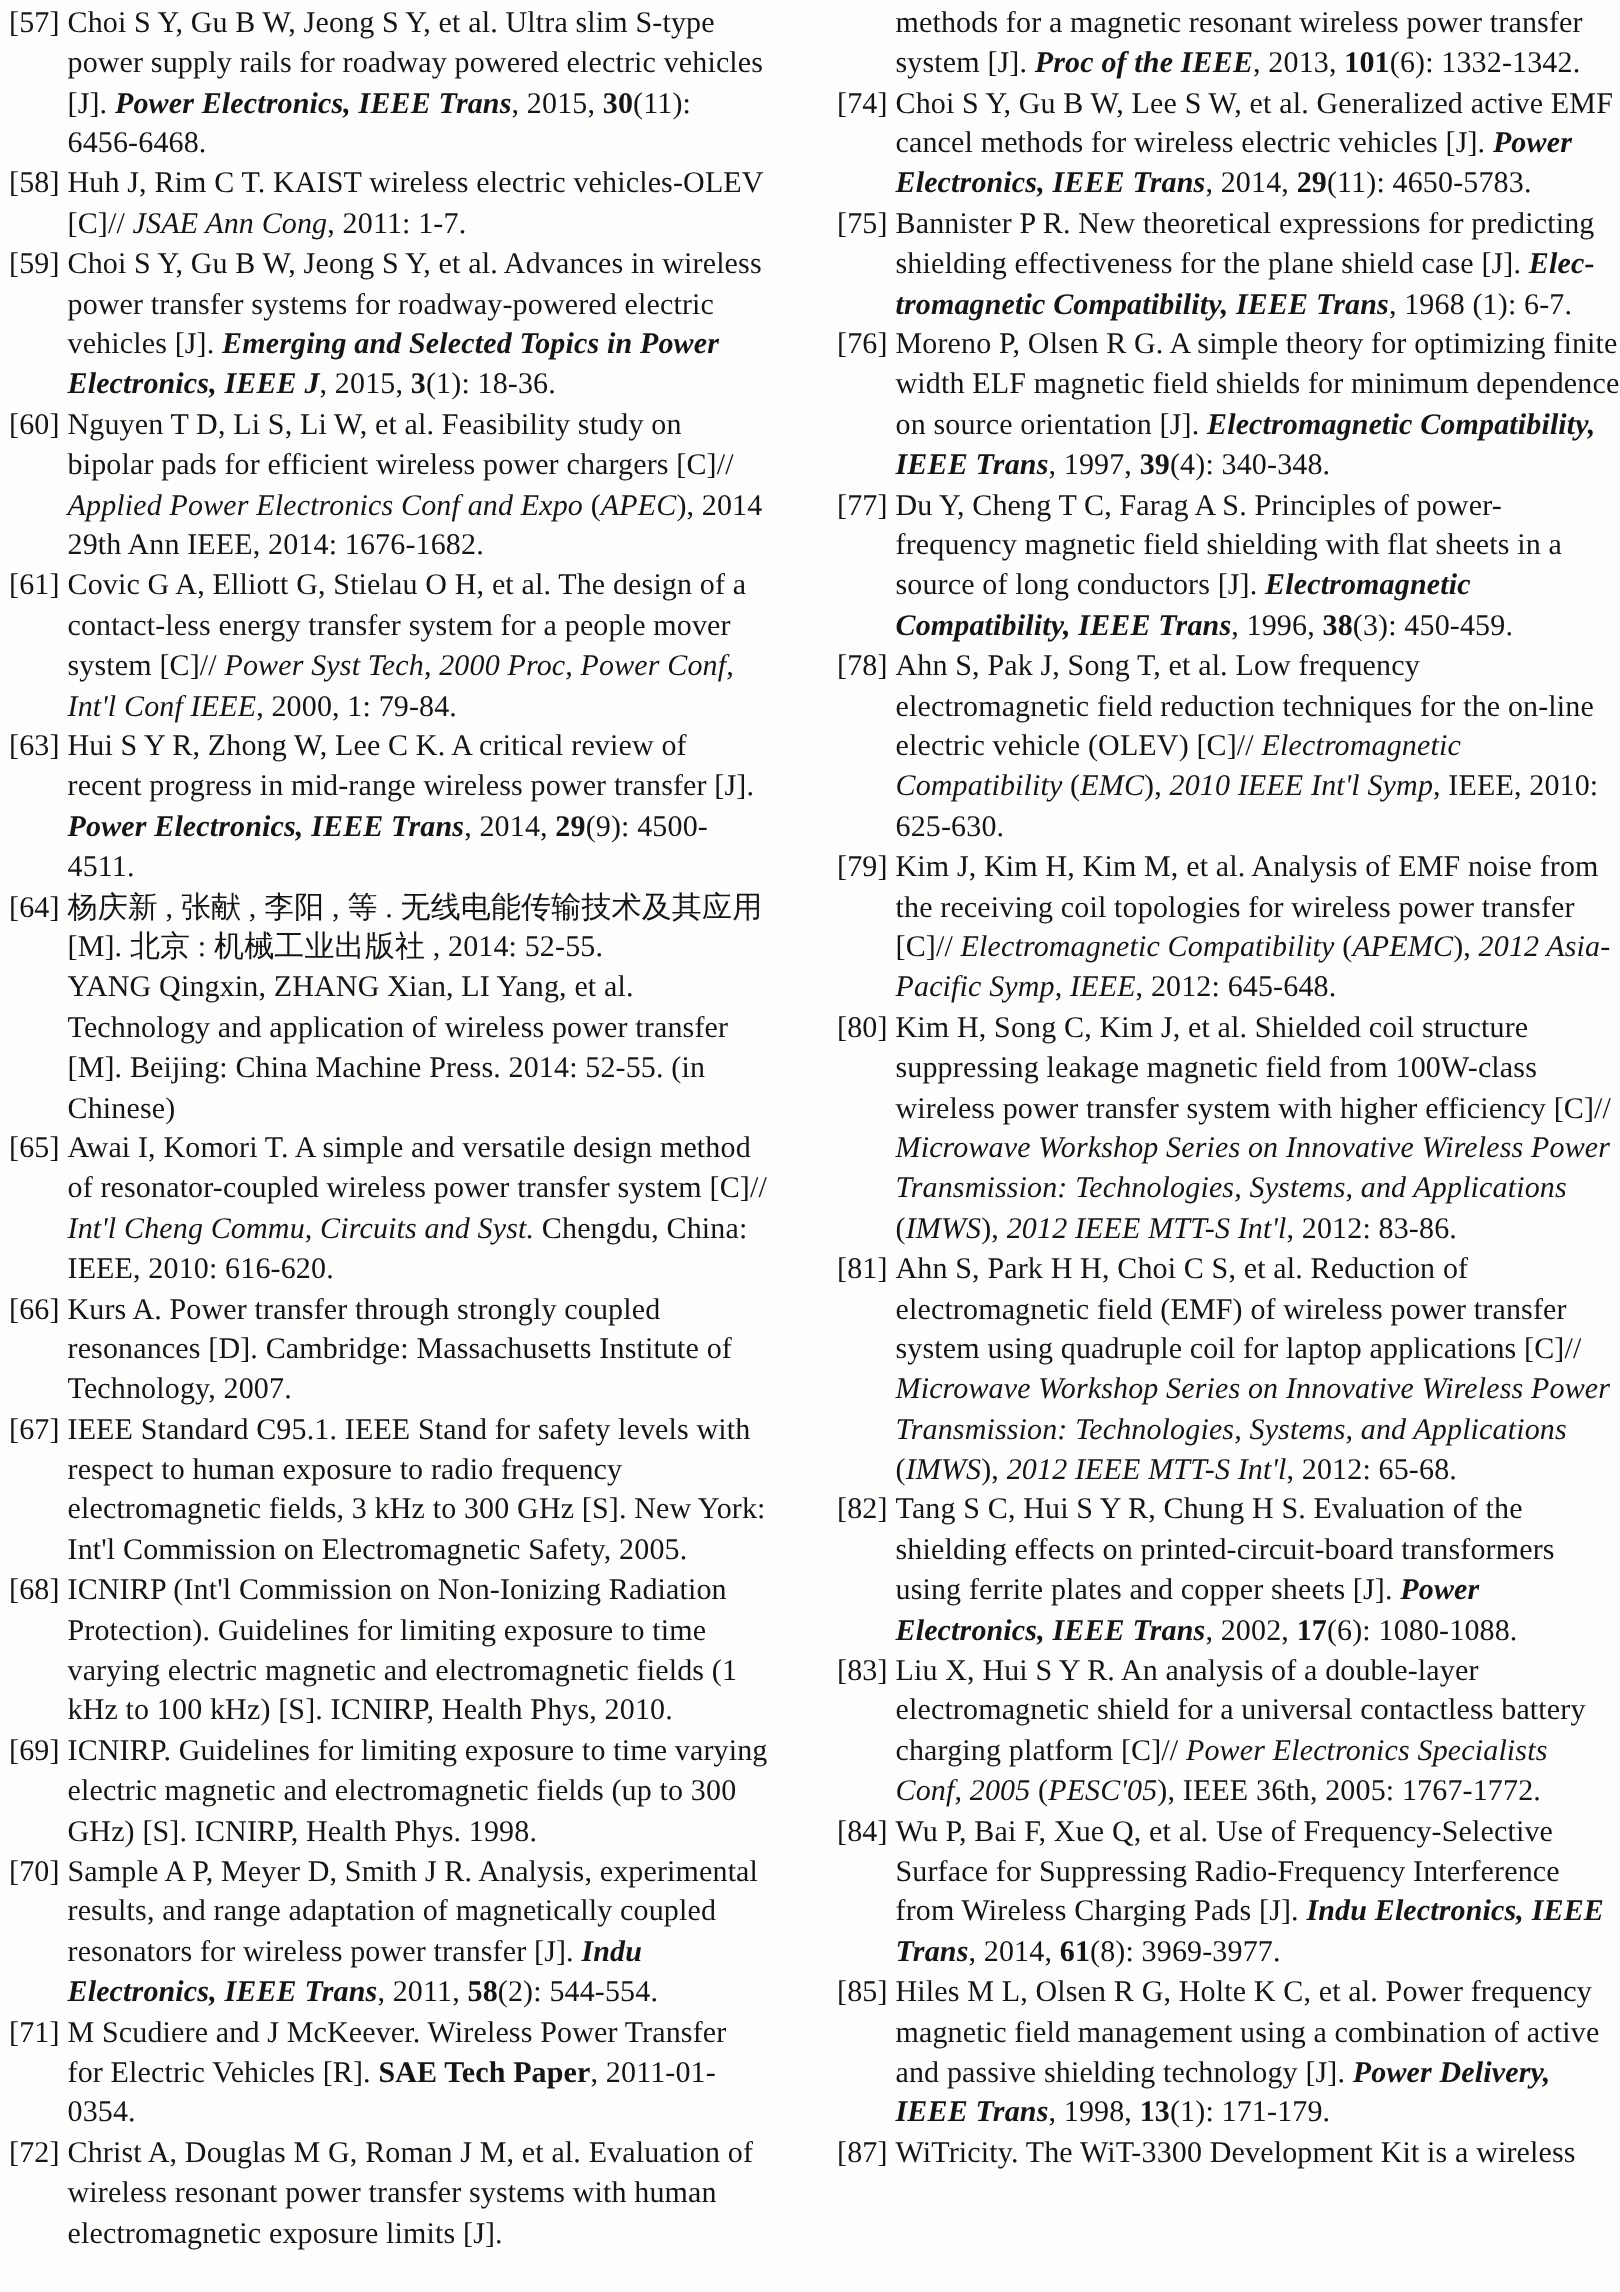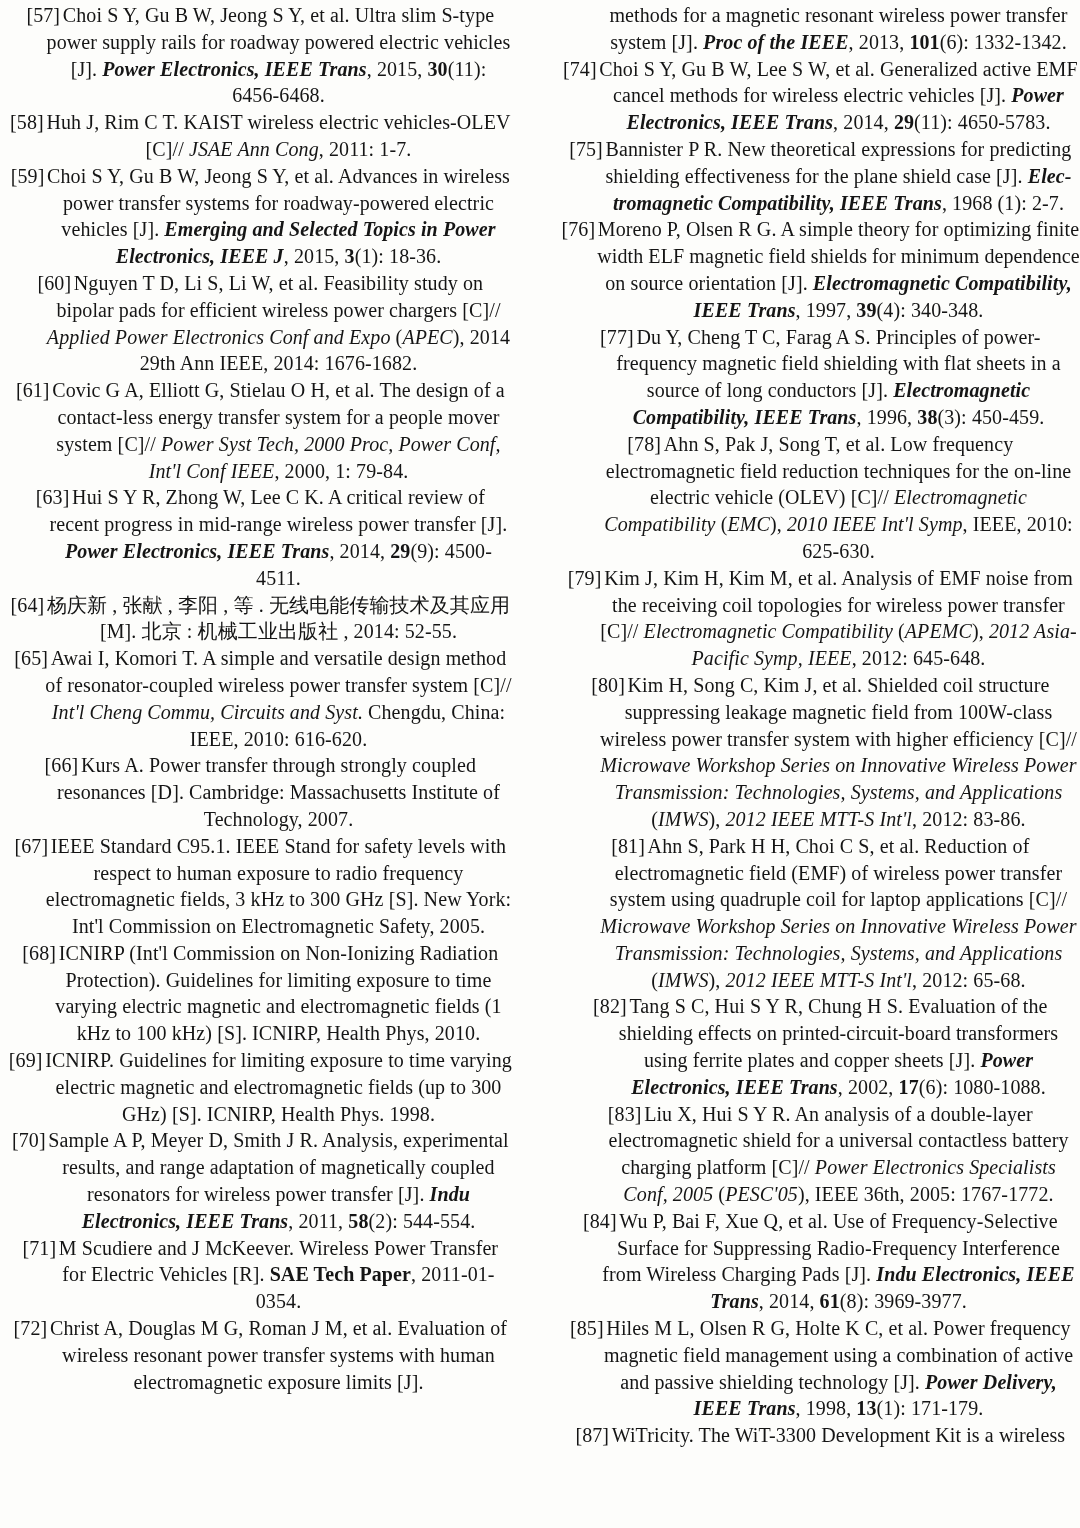--- a/index.html
+++ b/index.html
@@ -21,21 +21,21 @@
     width: 1080px;
   }
   .col {
     box-sizing: border-box;
   }
   .col-left  { width: 506px; margin-right: 46px; }
   .col-right { width: 522px; }
   .ref-entry {
     font-size: 20px;
     line-height: 26.8px;
-    text-align: center;
+    text-align: left;
     padding-left: 39px;
     text-indent: -39px;
     letter-spacing: 0.1px;
   }
   .ref-entry.cont {
     text-indent: 0;
   }
   .ref-label {
     display: inline-block;
     width: 39px;
@@ -50,34 +50,34 @@
 <body>
 
 <div class="page">
   <div class="col col-left">
       <div class="ref-entry"><span class="ref-label">[57]</span><span class="seg-n">Choi S Y, Gu B W, Jeong S Y, et al. Ultra slim S-type power supply rails for roadway powered electric vehicles [J]. </span><span class="seg-bi">Power Electronics, IEEE Trans</span><span class="seg-n">, 2015, </span><span class="seg-b">30</span><span class="seg-n">(11): 6456-6468.</span></div>
       <div class="ref-entry"><span class="ref-label">[58]</span><span class="seg-n">Huh J, Rim C T. KAIST wireless electric vehicles-OLEV [C]// </span><span class="seg-i">JSAE Ann Cong</span><span class="seg-n">, 2011: 1-7.</span></div>
       <div class="ref-entry"><span class="ref-label">[59]</span><span class="seg-n">Choi S Y, Gu B W, Jeong S Y, et al. Advances in wireless power transfer systems for roadway-powered electric vehicles [J]. </span><span class="seg-bi">Emerging and Selected Topics in Power Electronics, IEEE J</span><span class="seg-n">, 2015, </span><span class="seg-b">3</span><span class="seg-n">(1): 18-36.</span></div>
       <div class="ref-entry"><span class="ref-label">[60]</span><span class="seg-n">Nguyen T D, Li S, Li W, et al. Feasibility study on bipolar pads for efficient wireless power chargers [C]// </span><span class="seg-i">Applied Power Electronics Conf and Expo</span><span class="seg-n"> (</span><span class="seg-i">APEC</span><span class="seg-n">), 2014 29th Ann IEEE, 2014: 1676-1682.</span></div>
       <div class="ref-entry"><span class="ref-label">[61]</span><span class="seg-n">Covic G A, Elliott G, Stielau O H, et al. The design of a contact-less energy transfer system for a people mover system [C]// </span><span class="seg-i">Power Syst Tech, 2000 Proc, Power Conf, Int'l Conf IEEE</span><span class="seg-n">, 2000, 1: 79-84.</span></div>
       <div class="ref-entry"><span class="ref-label">[63]</span><span class="seg-n">Hui S Y R, Zhong W, Lee C K. A critical review of recent progress in mid-range wireless power transfer [J]. </span><span class="seg-bi">Power Electronics, IEEE Trans</span><span class="seg-n">, 2014, </span><span class="seg-b">29</span><span class="seg-n">(9): 4500-4511.</span></div>
-      <div class="ref-entry"><span class="ref-label">[64]</span><span class="seg-n">杨庆新 , 张献 , 李阳 , 等 . 无线电能传输技术及其应用 [M]. 北京 : 机械工业出版社 , 2014: 52-55.</span><br></div>
+      <div class="ref-entry"><span class="ref-label">[64]</span><span class="seg-n">杨庆新 , 张献 , 李阳 , 等 . 无线电能传输技术及其应用 [M]. 北京 : 机械工业出版社 , 2014: 52-55.</span><br><span class="seg-n">YANG Qingxin, ZHANG Xian, LI Yang, et al. Technology and application of wireless power transfer [M]. Beijing: China Machine Press. 2014: 52-55. (in Chinese)</span></div>
       <div class="ref-entry"><span class="ref-label">[65]</span><span class="seg-n">Awai I, Komori T. A simple and versatile design method of resonator-coupled wireless power transfer system [C]// </span><span class="seg-i">Int'l Cheng Commu, Circuits and Syst.</span><span class="seg-n"> Chengdu, China: IEEE, 2010: 616-620.</span></div>
       <div class="ref-entry"><span class="ref-label">[66]</span><span class="seg-n">Kurs A. Power transfer through strongly coupled resonances [D]. Cambridge: Massachusetts Institute of Technology, 2007.</span></div>
       <div class="ref-entry"><span class="ref-label">[67]</span><span class="seg-n">IEEE Standard C95.1. IEEE Stand for safety levels with respect to human exposure to radio frequency electromagnetic fields, 3 kHz to 300 GHz [S]. New York: Int'l Commission on Electromagnetic Safety, 2005.</span></div>
       <div class="ref-entry"><span class="ref-label">[68]</span><span class="seg-n">ICNIRP (Int'l Commission on Non-Ionizing Radiation Protection). Guidelines for limiting exposure to time varying electric magnetic and electromagnetic fields (1 kHz to 100 kHz) [S]. ICNIRP, Health Phys, 2010.</span></div>
       <div class="ref-entry"><span class="ref-label">[69]</span><span class="seg-n">ICNIRP. Guidelines for limiting exposure to time varying electric magnetic and electromagnetic fields (up to 300 GHz) [S]. ICNIRP, Health Phys. 1998.</span></div>
       <div class="ref-entry"><span class="ref-label">[70]</span><span class="seg-n">Sample A P, Meyer D, Smith J R. Analysis, experimental results, and range adaptation of magnetically coupled resonators for wireless power transfer [J]. </span><span class="seg-bi">Indu Electronics, IEEE Trans</span><span class="seg-n">, 2011, </span><span class="seg-b">58</span><span class="seg-n">(2): 544-554.</span></div>
       <div class="ref-entry"><span class="ref-label">[71]</span><span class="seg-n">M Scudiere and J McKeever. Wireless Power Transfer for Electric Vehicles [R]. </span><span class="seg-b">SAE Tech Paper</span><span class="seg-n">, 2011-01-0354.</span></div>
       <div class="ref-entry"><span class="ref-label">[72]</span><span class="seg-n">Christ A, Douglas M G, Roman J M, et al. Evaluation of wireless resonant power transfer systems with human electromagnetic exposure limits [J]. </span></div>
     </div>
   <div class="col col-right">
       <div class="ref-entry cont"><span class="seg-n">methods for a magnetic resonant wireless power transfer system [J]. </span><span class="seg-bi">Proc of the IEEE</span><span class="seg-n">, 2013, </span><span class="seg-b">101</span><span class="seg-n">(6): 1332-1342.</span></div>
       <div class="ref-entry"><span class="ref-label">[74]</span><span class="seg-n">Choi S Y, Gu B W, Lee S W, et al. Generalized active EMF cancel methods for wireless electric vehicles [J]. </span><span class="seg-bi">Power Electronics, IEEE Trans</span><span class="seg-n">, 2014, </span><span class="seg-b">29</span><span class="seg-n">(11): 4650-5783.</span></div>
-      <div class="ref-entry"><span class="ref-label">[75]</span><span class="seg-n">Bannister P R. New theoretical expressions for predicting shielding effectiveness for the plane shield case [J]. </span><span class="seg-bi">Elec-tromagnetic Compatibility, IEEE Trans</span><span class="seg-n">, 1968 (1): 2-7.</span></div>
+      <div class="ref-entry"><span class="ref-label">[75]</span><span class="seg-n">Bannister P R. New theoretical expressions for predicting shielding effectiveness for the plane shield case [J]. </span><span class="seg-bi">Elec-tromagnetic Compatibility, IEEE Trans</span><span class="seg-n">, 1968 (1): 6-7.</span></div>
       <div class="ref-entry"><span class="ref-label">[76]</span><span class="seg-n">Moreno P, Olsen R G. A simple theory for optimizing finite width ELF magnetic field shields for minimum dependence on source orientation [J]. </span><span class="seg-bi">Electromagnetic Compatibility, IEEE Trans</span><span class="seg-n">, 1997, </span><span class="seg-b">39</span><span class="seg-n">(4): 340-348.</span></div>
       <div class="ref-entry"><span class="ref-label">[77]</span><span class="seg-n">Du Y, Cheng T C, Farag A S. Principles of power-frequency magnetic field shielding with flat sheets in a source of long conductors [J]. </span><span class="seg-bi">Electromagnetic Compatibility, IEEE Trans</span><span class="seg-n">, 1996, </span><span class="seg-b">38</span><span class="seg-n">(3): 450-459.</span></div>
       <div class="ref-entry"><span class="ref-label">[78]</span><span class="seg-n">Ahn S, Pak J, Song T, et al. Low frequency electromagnetic field reduction techniques for the on-line electric vehicle (OLEV) [C]// </span><span class="seg-i">Electromagnetic Compatibility</span><span class="seg-n"> (</span><span class="seg-i">EMC</span><span class="seg-n">), </span><span class="seg-i">2010 IEEE Int'l Symp</span><span class="seg-n">, IEEE, 2010: 625-630.</span></div>
       <div class="ref-entry"><span class="ref-label">[79]</span><span class="seg-n">Kim J, Kim H, Kim M, et al. Analysis of EMF noise from the receiving coil topologies for wireless power transfer [C]// </span><span class="seg-i">Electromagnetic Compatibility</span><span class="seg-n"> (</span><span class="seg-i">APEMC</span><span class="seg-n">), </span><span class="seg-i">2012 Asia-Pacific Symp, IEEE</span><span class="seg-n">, 2012: 645-648.</span></div>
       <div class="ref-entry"><span class="ref-label">[80]</span><span class="seg-n">Kim H, Song C, Kim J, et al. Shielded coil structure suppressing leakage magnetic field from 100W-class wireless power transfer system with higher efficiency [C]// </span><span class="seg-i">Microwave Workshop Series on Innovative Wireless Power Transmission: Technologies, Systems, and Applications</span><span class="seg-n"> (</span><span class="seg-i">IMWS</span><span class="seg-n">), </span><span class="seg-i">2012 IEEE MTT-S Int'l</span><span class="seg-n">, 2012: 83-86.</span></div>
       <div class="ref-entry"><span class="ref-label">[81]</span><span class="seg-n">Ahn S, Park H H, Choi C S, et al. Reduction of electromagnetic field (EMF) of wireless power transfer system using quadruple coil for laptop applications [C]// </span><span class="seg-i">Microwave Workshop Series on Innovative Wireless Power Transmission: Technologies, Systems, and Applications</span><span class="seg-n"> (</span><span class="seg-i">IMWS</span><span class="seg-n">), </span><span class="seg-i">2012 IEEE MTT-S Int'l</span><span class="seg-n">, 2012: 65-68.</span></div>
       <div class="ref-entry"><span class="ref-label">[82]</span><span class="seg-n">Tang S C, Hui S Y R, Chung H S. Evaluation of the shielding effects on printed-circuit-board transformers using ferrite plates and copper sheets [J]. </span><span class="seg-bi">Power Electronics, IEEE Trans</span><span class="seg-n">, 2002, </span><span class="seg-b">17</span><span class="seg-n">(6): 1080-1088.</span></div>
       <div class="ref-entry"><span class="ref-label">[83]</span><span class="seg-n">Liu X, Hui S Y R. An analysis of a double-layer electromagnetic shield for a universal contactless battery charging platform [C]// </span><span class="seg-i">Power Electronics Specialists Conf, 2005</span><span class="seg-n"> (</span><span class="seg-i">PESC'05</span><span class="seg-n">), IEEE 36th, 2005: 1767-1772.</span></div>
       <div class="ref-entry"><span class="ref-label">[84]</span><span class="seg-n">Wu P, Bai F, Xue Q, et al. Use of Frequency-Selective Surface for Suppressing Radio-Frequency Interference from Wireless Charging Pads [J]. </span><span class="seg-bi">Indu Electronics, IEEE Trans</span><span class="seg-n">, 2014, </span><span class="seg-b">61</span><span class="seg-n">(8): 3969-3977.</span></div>
       <div class="ref-entry"><span class="ref-label">[85]</span><span class="seg-n">Hiles M L, Olsen R G, Holte K C, et al. Power frequency magnetic field management using a combination of active and passive shielding technology [J]. </span><span class="seg-bi">Power Delivery, IEEE Trans</span><span class="seg-n">, 1998, </span><span class="seg-b">13</span><span class="seg-n">(1): 171-179.</span></div>

